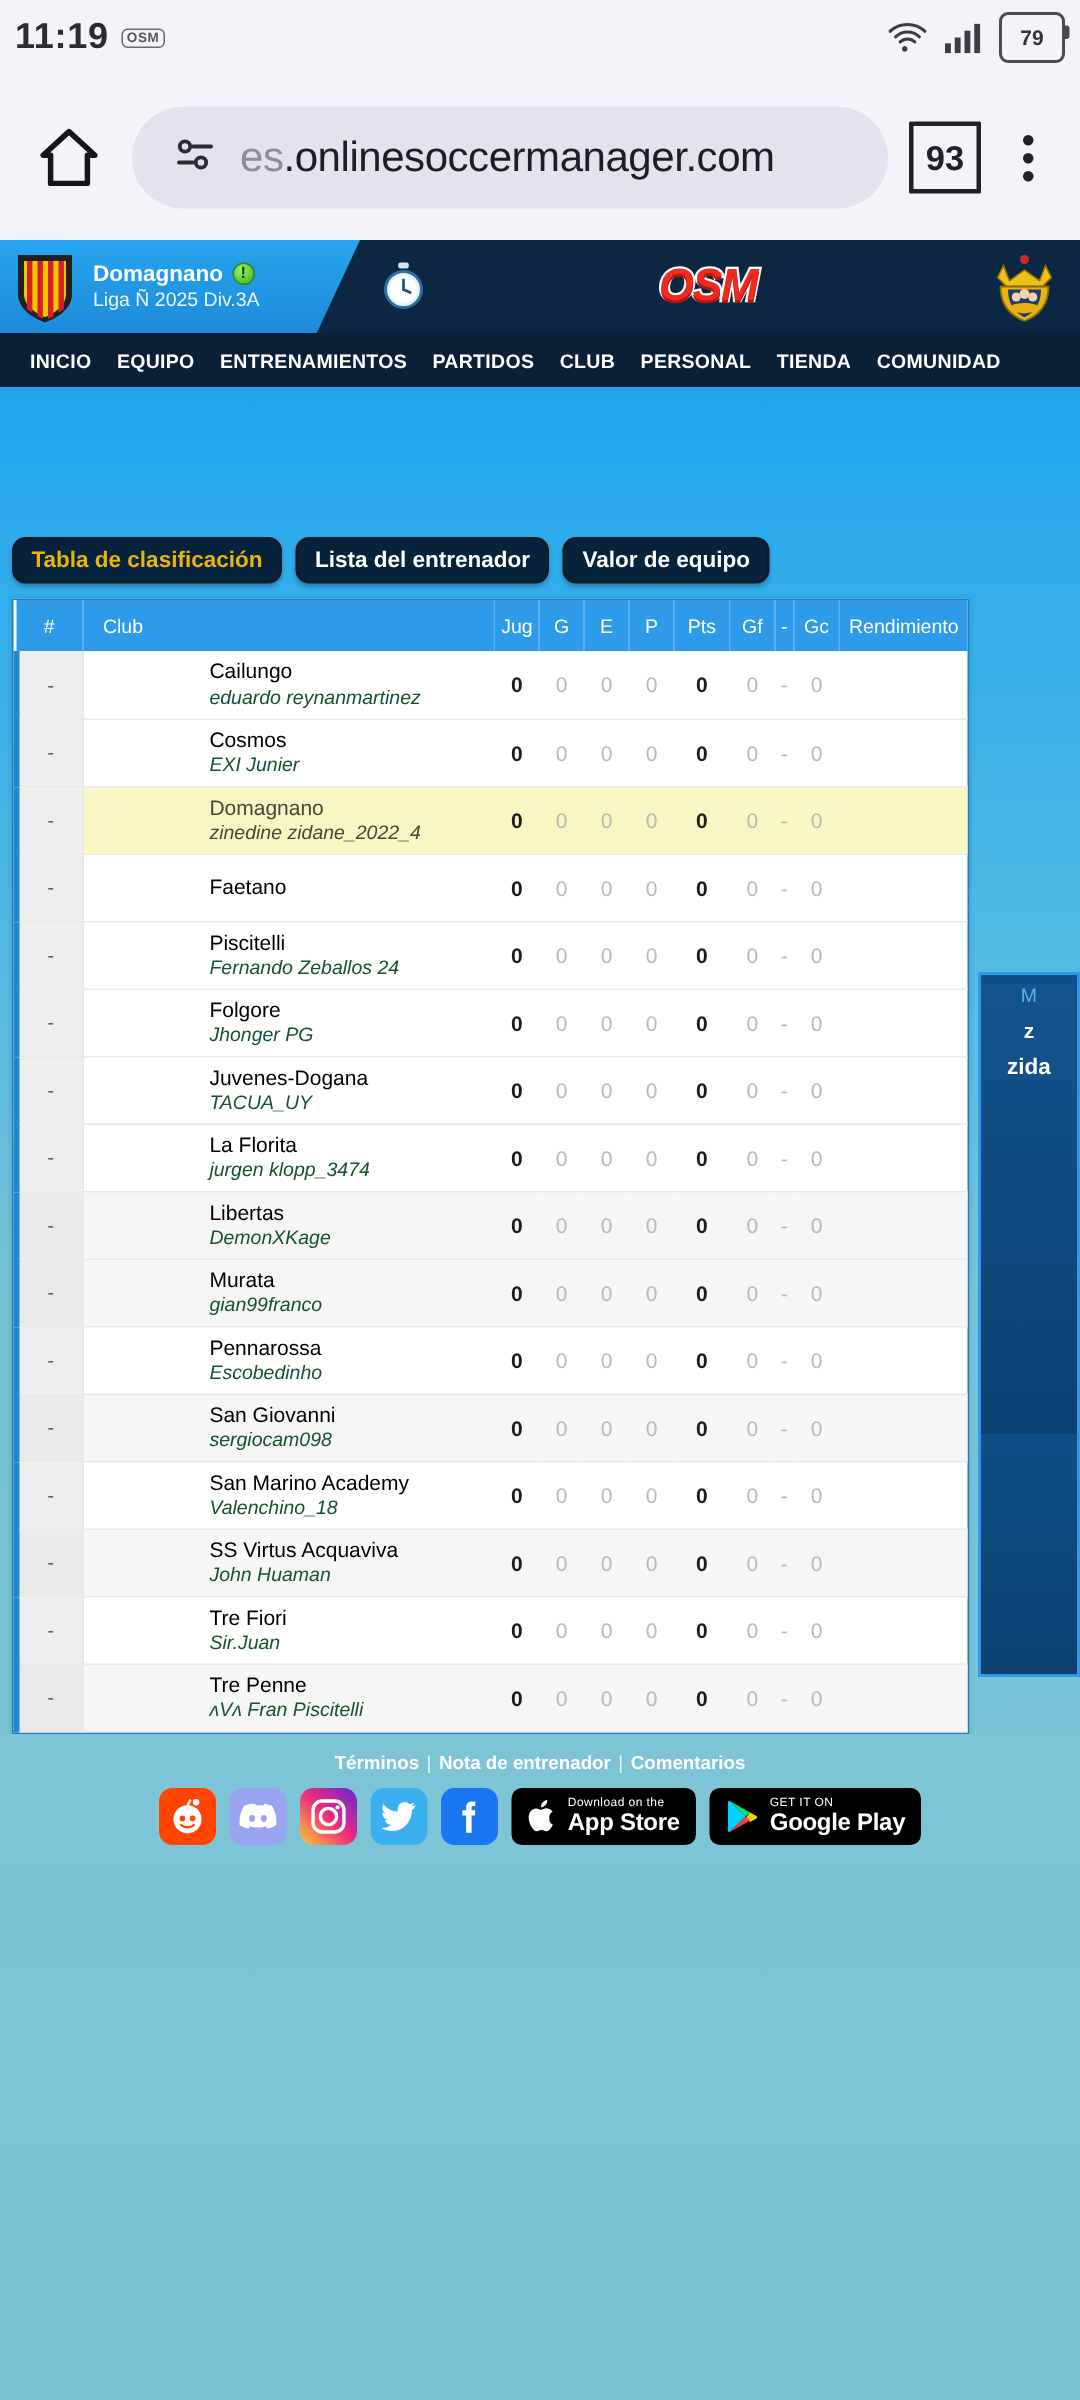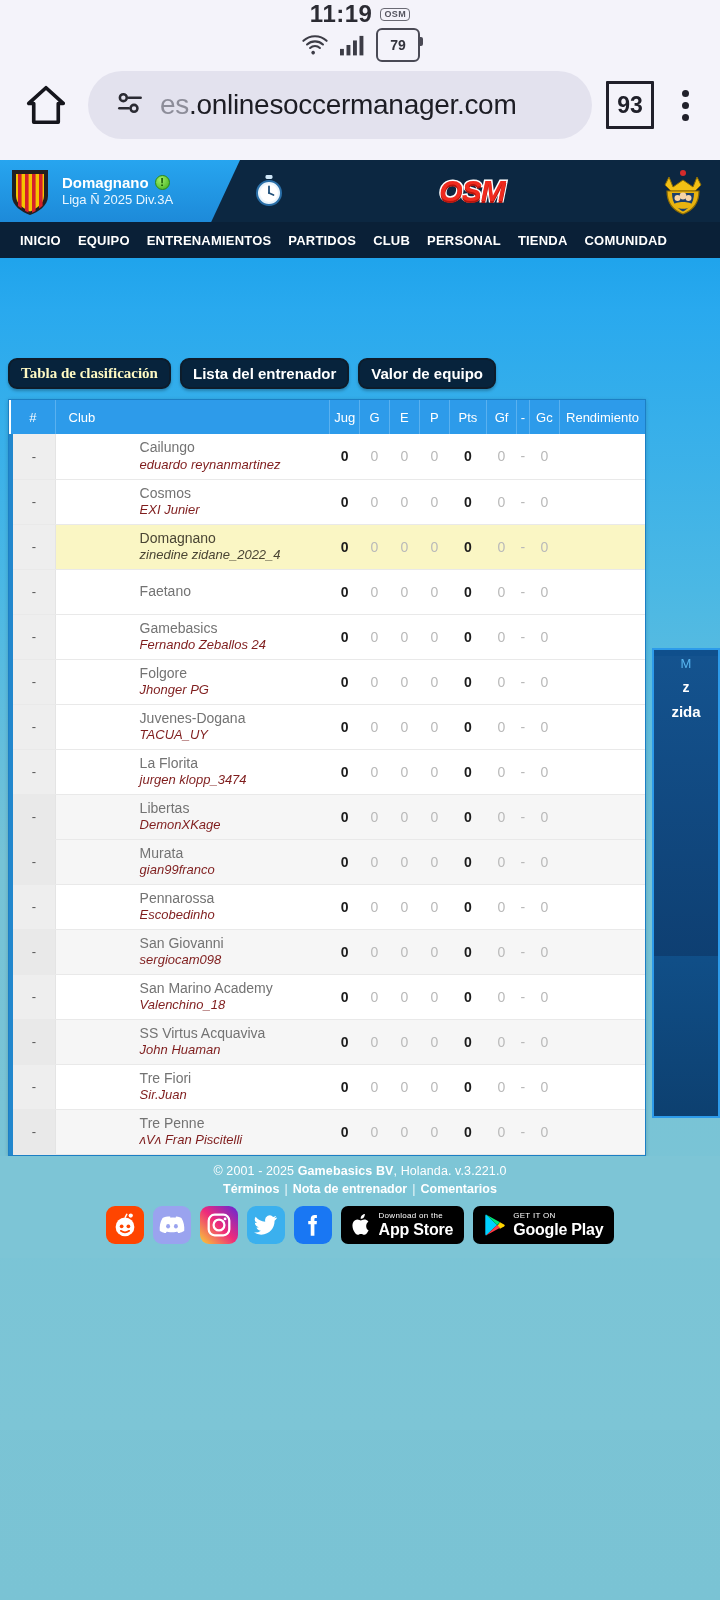--- a/index.html
+++ b/index.html
@@ -6,21 +6,21 @@
   html,body { width:720px; height:1600px; }
   body {
     font-family:"Liberation Sans", sans-serif;
     background:linear-gradient(180deg,#7dc5d6 0%,#7ec6d7 40%,#7ac3d4 100%);
     overflow:hidden;
   }
 
   
   .statusbar{
     height:50px; background:#f4f3fa; display:flex; align-items:center;
-    padding:0 10px; justify-content:space-between;flex-direction:column;
+    padding:0 10px; justify-content:space-between;
   }
   .sb-left{ display:flex; align-items:center; gap:8px; }
   .sb-clock{ font-size:24px; font-weight:600; color:#2b2b33; letter-spacing:.5px;}
   .sb-osm{
     font-size:9px; font-weight:700; color:#55555f; border:1.4px solid #6a6a74;
     border-radius:4px; padding:1px 3px; letter-spacing:.4px; line-height:1;
   }
   .sb-right{ display:flex; align-items:center; gap:10px; }
   .ic-wifi svg,.ic-sig svg{ display:block; }
   .battery{
@@ -87,21 +87,21 @@
 
   
   .content{ position:relative; padding-top:100px; }
 
   .tabs{ display:flex;gap:9px;padding:0 8px 10px 8px;}
   .tab{
     background:#07233c;color:#ffffff;border:2px solid #0d1c2b;border-radius:9px;
     font-size:15px;font-weight:600;padding:5px 11px;white-space:nowrap;
     box-shadow:0 2px 3px rgba(0,0,0,.25);
   }
-  .tab.active{ color:#fef9c3;font-family:Liberation Serif, serif; }
+  .tab.active{ color:#eab308; }
 
   .tablewrap{ margin:0 8px; width:638px; background:#ffffff;
     border:1px solid #1c7fc4; box-shadow:0 1px 4px rgba(0,0,0,.18);}
   table{ width:100%;border-collapse:collapse;}
   thead th{
     background:#2d9bea;color:#ffffff;font-size:13px;font-weight:500;
     height:34px;border-right:1px solid #59b1f0;text-align:center;
   }
   thead th.c-rank{ width:46px; }
   thead th.c-club{ width:280px;text-align:left;padding-left:13px;}
@@ -115,22 +115,22 @@
   tbody tr td.rank{
     width:46px;background:#eeeeee;color:#555;text-align:center;font-size:13px;
     border-right:1px solid #e4e4e4;border-left:4px solid #2287cd;
   }
   tbody tr.alt td{ background:#f6f6f6; }
   tbody tr.alt td.rank{ background:#e9e9e9; }
   tbody tr.me td{ background:#faf6c4; }
   tbody tr.me td.rank{ background:#eeeeee; }
 
   td.club{ padding-left:84px; }
-  .cl-name{ font-size:14px;color:#737373;line-height:1.25;}
-  .cl-mgr{ font-size:13px;color:#7f1d1d;font-style:italic;line-height:1.25;}
+  .cl-name{ font-size:14px;color:#000000;line-height:1.25;}
+  .cl-mgr{ font-size:13px;color:#14532d;font-style:italic;line-height:1.25;}
   tbody tr.me .cl-name,tbody tr.me .cl-mgr{ color:#4a4534; }
   td.num{ text-align:center;color:#b9b9b9;font-size:14px;}
   td.num.bold{ color:#1c1c1c;font-weight:700;}
   td.dash{ text-align:center;color:#b9b9b9;}
   td.rend{ }
 
   
   .sidepanel{
     position:absolute;left:652px;top:390px;width:68px;height:470px;
     background:linear-gradient(180deg,#0f4f8c 0%,#11538f 55%,#0d4070 100%);
@@ -367,21 +367,21 @@
               <td class="num">0</td>
               <td class="num bold">0</td>
               <td class="num">0</td>
               <td class="dash">-</td>
               <td class="num">0</td>
               <td class="rend"></td>
             </tr>
             <tr>
               <td class="rank">-</td>
               <td class="club">
-                <div class="cl-name">Gamebasics</div>
+                <div class="cl-name">Piscitelli</div>
                 <div class="cl-mgr">Fernando Zeballos 24</div>
               </td>
               <td class="num bold">0</td>
               <td class="num">0</td>
               <td class="num">0</td>
               <td class="num">0</td>
               <td class="num bold">0</td>
               <td class="num">0</td>
               <td class="dash">-</td>
               <td class="num">0</td>
@@ -569,21 +569,20 @@
 
     <div class="sidepanel">
       <div class="sp-top">
         <div class="sp-name1">M</div>
         <div class="sp-name2">z</div>
         <div class="sp-name3">zida</div>
       </div>
     </div>
 
     <div class="footer">
-      <div class="fcopy"><span>© 2001 - 2025 </span><b>Gamebasics BV</b><span>, Holanda. v.3.221.0</span></div>
       <div class="flinks"><span>Términos</span><span class="sep">|</span><span>Nota de entrenador</span><span class="sep">|</span><span>Comentarios</span></div>
       <div class="fsocial">
         <span class="sic reddit">
           <svg width="30" height="30" viewBox="0 0 24 24">
               <circle cx="12" cy="13.5" r="7.5" fill="#fff"></circle>
               <circle cx="9.3" cy="13" r="1.5" fill="#ff4500"></circle>
               <circle cx="14.7" cy="13" r="1.5" fill="#ff4500"></circle>
               <path d="M8.6 16.6c2 1.5 4.8 1.5 6.8 0" stroke="#ff4500" stroke-width="1.3" fill="none" stroke-linecap="round"></path>
               <circle cx="16.6" cy="4.4" r="1.7" fill="#fff"></circle>
               <path d="M12 6.2 13.6 3" stroke="#fff" stroke-width="1.2" fill="none"></path>

